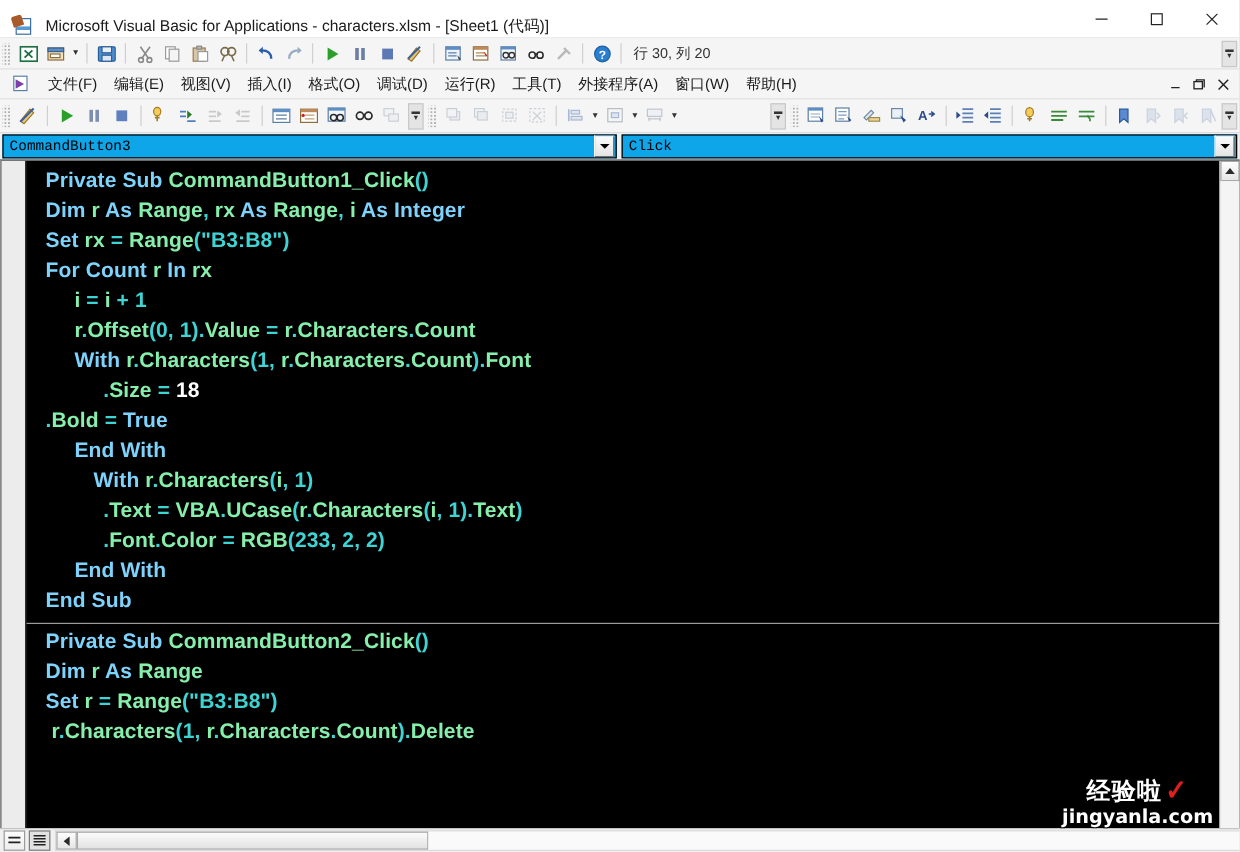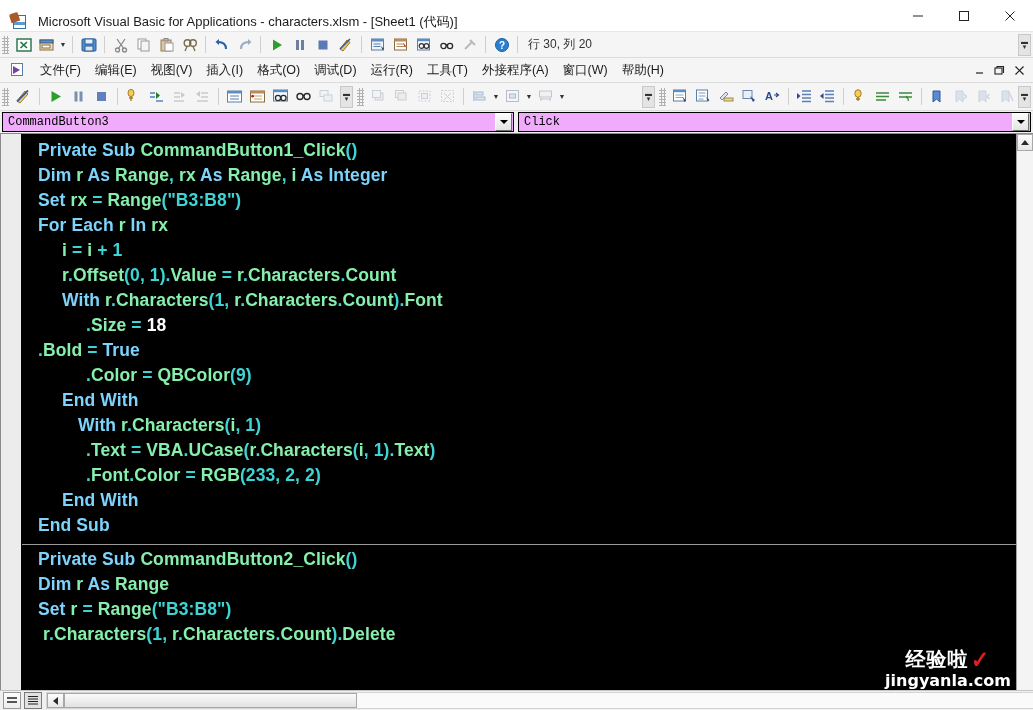--- a/index.html
+++ b/index.html
@@ -174,21 +174,21 @@
   .dropdown-row {
     height: 22px;
     background: #f0f0f0;
     display: flex;
     align-items: stretch;
     flex: none;
     padding: 1px 2px;
     gap: 4px;
   }
   .combo {
-    background: #f0abfc;
+    background: #0ea5e9;
     border: 1px solid #000000;
     display: flex;
     align-items: center;
     position: relative;
     height: 20px;
   }
   .combo.obj { width: 512px; flex: none; }
   .combo.proc { flex: 1 1 auto; }
   .combo-text {
     font-family: "Liberation Mono", monospace;
@@ -844,27 +844,26 @@
         </div>
     </div>
   </div>
 
   <div class="code-wrap">
     <div class="margin-bar"></div>
     <div class="code-area" id="code-area">
         <div class="code-line" style="padding-left: 16px;"><span class="kw">Private </span><span class="kw">Sub </span><span class="id">CommandButton1_Click</span><span class="pun">()</span></div>
         <div class="code-line" style="padding-left: 16px;"><span class="kw">Dim </span><span class="id">r </span><span class="kw">As </span><span class="id">Range</span><span class="pun">, </span><span class="id">rx </span><span class="kw">As </span><span class="id">Range</span><span class="pun">, </span><span class="id">i </span><span class="kw">As </span><span class="kw">Integer</span></div>
         <div class="code-line" style="padding-left: 16px;"><span class="kw">Set </span><span class="id">rx </span><span class="pun">= </span><span class="id">Range</span><span class="pun">(</span><span class="str">"B3:B8"</span><span class="pun">)</span></div>
-        <div class="code-line" style="padding-left: 16px;"><span class="kw">For Each </span><span class="id">r </span><span class="kw">In </span><span class="id">rx</span></div>
+        <div class="code-line" style="padding-left: 16px;"><span class="kw">For Count </span><span class="id">r </span><span class="kw">In </span><span class="id">rx</span></div>
         <div class="code-line" style="padding-left: 40px;"><span class="id">i </span><span class="pun">= </span><span class="id">i </span><span class="pun">+ </span><span class="num">1</span></div>
         <div class="code-line" style="padding-left: 40px;"><span class="id">r</span><span class="pun">.</span><span class="id">Offset</span><span class="pun">(</span><span class="num">0</span><span class="pun">, </span><span class="num">1</span><span class="pun">)</span><span class="pun">.</span><span class="id">Value </span><span class="pun">= </span><span class="id">r</span><span class="pun">.</span><span class="id">Characters</span><span class="pun">.</span><span class="id">Count</span></div>
         <div class="code-line" style="padding-left: 40px;"><span class="kw">With </span><span class="id">r</span><span class="pun">.</span><span class="id">Characters</span><span class="pun">(</span><span class="num">1</span><span class="pun">, </span><span class="id">r</span><span class="pun">.</span><span class="id">Characters</span><span class="pun">.</span><span class="id">Count</span><span class="pun">)</span><span class="pun">.</span><span class="id">Font</span></div>
         <div class="code-line" style="padding-left: 64px;"><span class="pun">.</span><span class="id">Size </span><span class="pun">= </span><span class="plain">18</span></div>
         <div class="code-line" style=""><span class="pun">.</span><span class="id">Bold </span><span class="pun">= </span><span class="kw">True</span></div>
-        <div class="code-line" style="padding-left: 64px;"><span class="pun">.</span><span class="id">Color </span><span class="pun">= </span><span class="id">QBColor</span><span class="pun">(</span><span class="num">9</span><span class="pun">)</span></div>
         <div class="code-line" style="padding-left: 40px;"><span class="kw">End With</span></div>
         <div class="code-line" style="padding-left: 40px; margin-left: 16px;"><span class="kw">With </span><span class="id">r</span><span class="pun">.</span><span class="id">Characters</span><span class="pun">(</span><span class="id">i</span><span class="pun">, </span><span class="num">1</span><span class="pun">)</span></div>
         <div class="code-line" style="padding-left: 64px;"><span class="pun">.</span><span class="id">Text </span><span class="pun">= </span><span class="id">VBA</span><span class="pun">.</span><span class="id">UCase</span><span class="pun">(</span><span class="id">r</span><span class="pun">.</span><span class="id">Characters</span><span class="pun">(</span><span class="id">i</span><span class="pun">, </span><span class="num">1</span><span class="pun">)</span><span class="pun">.</span><span class="id">Text</span><span class="pun">)</span></div>
         <div class="code-line" style="padding-left: 64px;"><span class="pun">.</span><span class="id">Font</span><span class="pun">.</span><span class="id">Color </span><span class="pun">= </span><span class="id">RGB</span><span class="pun">(</span><span class="num">233</span><span class="pun">, </span><span class="num">2</span><span class="pun">, </span><span class="num">2</span><span class="pun">)</span></div>
         <div class="code-line" style="padding-left: 40px;"><span class="kw">End With</span></div>
         <div class="code-line" style="padding-left: 16px;"><span class="kw">End Sub</span></div>
         <div class="proc-sep"></div>
         <div class="code-line" style="padding-left: 16px;"><span class="kw">Private </span><span class="kw">Sub </span><span class="id">CommandButton2_Click</span><span class="pun">()</span></div>
         <div class="code-line" style="padding-left: 16px;"><span class="kw">Dim </span><span class="id">r </span><span class="kw">As </span><span class="id">Range</span></div>
         <div class="code-line" style="padding-left: 16px;"><span class="kw">Set </span><span class="id">r </span><span class="pun">= </span><span class="id">Range</span><span class="pun">(</span><span class="str">"B3:B8"</span><span class="pun">)</span></div>

